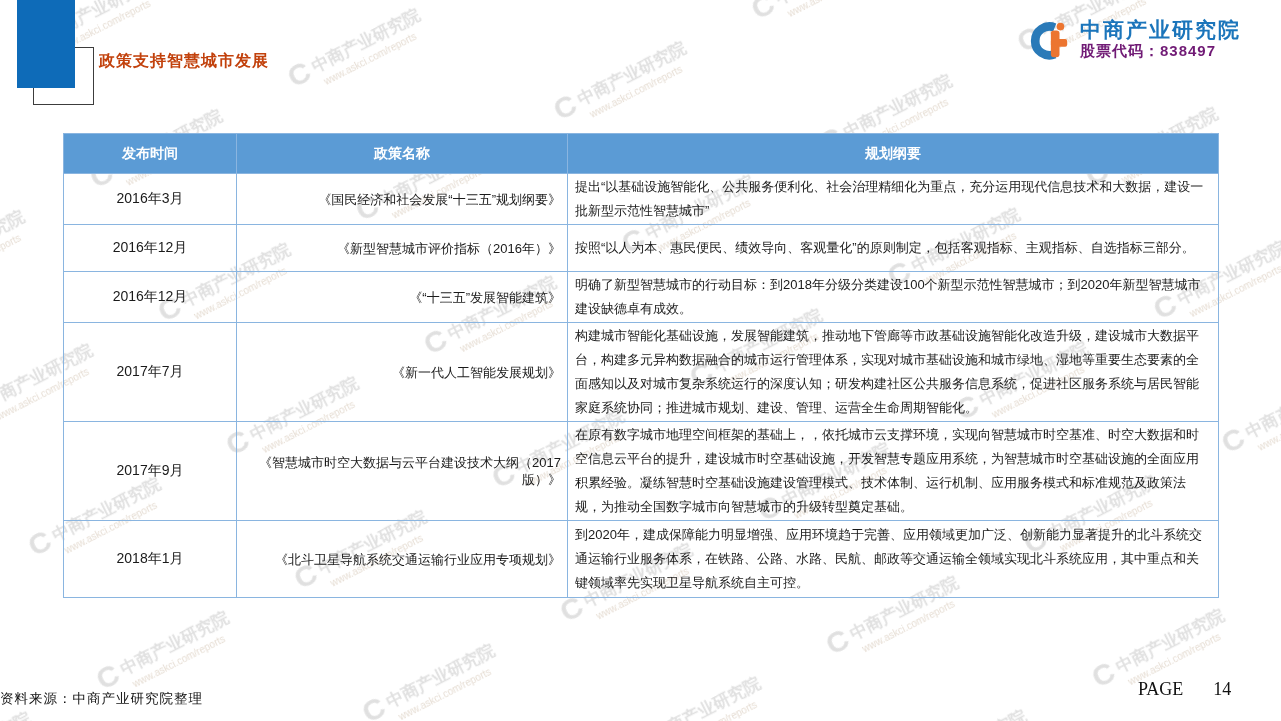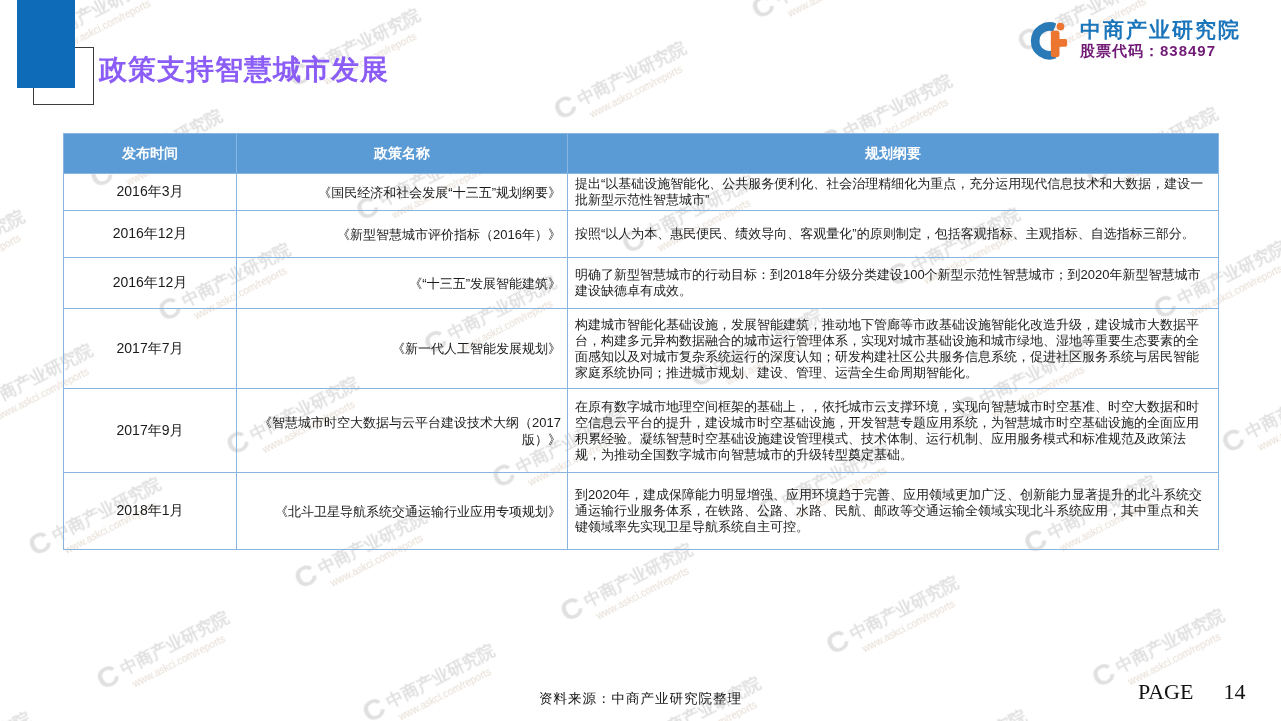--- a/index.html
+++ b/index.html
@@ -9,52 +9,52 @@
   }
   
   .wm-layer{position:absolute;left:0;top:0;width:1281px;height:721px;z-index:0;opacity:.6;}
   
   .decor-square{position:absolute;left:33px;top:47px;width:59px;height:56px;border:1px solid #3c3c3c;background:transparent;z-index:1;}
   .decor-rect{position:absolute;left:17px;top:0;width:58px;height:88px;background:#0E6BB8;z-index:2;}
   
   .slide-title{
     position:absolute;left:99px;top:51px;z-index:3;
     font-family:"Liberation Serif","DejaVu Serif",serif;
-    font-size:28px;font-weight:bold;color:#8b5cf6;letter-spacing:1px;white-space:nowrap;
+    font-size:16px;font-weight:bold;color:#c2410c;letter-spacing:1px;white-space:nowrap;
   }
   
   .logo{position:absolute;top:15px;right:40px;display:flex;align-items:center;gap:9px;z-index:3;}
   .logo-text{display:flex;flex-direction:column;line-height:1.15;}
   .logo-company{font-size:21px;font-weight:bold;color:#1B75BB;letter-spacing:2px;white-space:nowrap;}
   .logo-stock{font-size:15px;font-weight:bold;color:#701a75;letter-spacing:1px;white-space:nowrap;}
   
   table.policy{
     position:absolute;left:63px;top:133px;width:1155px;z-index:2;
     border-collapse:collapse;table-layout:fixed;padding-left:36px;
   }
   table.policy th{
     background:#5B9BD5;color:#ffffff;font-size:14px;font-weight:bold;
     height:37px;border:1px solid #8AB5E0;text-align:center;
   }
   table.policy td{
     border:1px solid #8AB5E0;color:#1a1a1a;vertical-align:middle;background:transparent;margin-top:28px;
   }
   td.c-date{text-align:center;font-size:14px;}
   td.c-name{text-align:right;font-size:13px;line-height:17px;padding:1px 6px;}
-  td.c-content{text-align:left;font-size:13px;line-height:16px;padding:1px 7px;}
+  td.c-content{text-align:left;font-size:13px;line-height:24px;padding:1px 7px;}
   tr.h37{height:37px} tr.h40{height:40px} tr.h38{height:38px} tr.h47{height:47px}
   tr.h51{height:51px} tr.h80{height:80px} tr.h84{height:84px} tr.h56{height:56px} tr.h77{height:77px}
   
   .source-note{
-    position:absolute;left:0;top:690px;width:1281px;text-align:center;z-index:2;
+    position:absolute;left:0;top:690px;width:1281px;z-index:2;
     font-size:13.5px;color:#111111;letter-spacing:1px;
   }
   .page-box{
     position:absolute;left:1138px;top:679px;z-index:2;display:flex;gap:30px;
-    font-family:"Liberation Serif","DejaVu Serif",serif;font-size:22px;color:#111111;
+    font-family:"Liberation Serif","DejaVu Serif",serif;font-size:18px;color:#111111;
   }
 </style>
 </head>
 <body>
 
 <svg class="wm-layer" xmlns="http://www.w3.org/2000/svg">
   <defs>
     <pattern id="wm" width="222" height="150" patternUnits="userSpaceOnUse" patternTransform="rotate(-27)">
       <text x="0" y="62" font-size="30" font-weight="bold" fill="#cdcdcd">C</text>
       <text x="26" y="58" font-size="17" font-weight="bold" fill="#cccccc">中商产业研究院</text>

